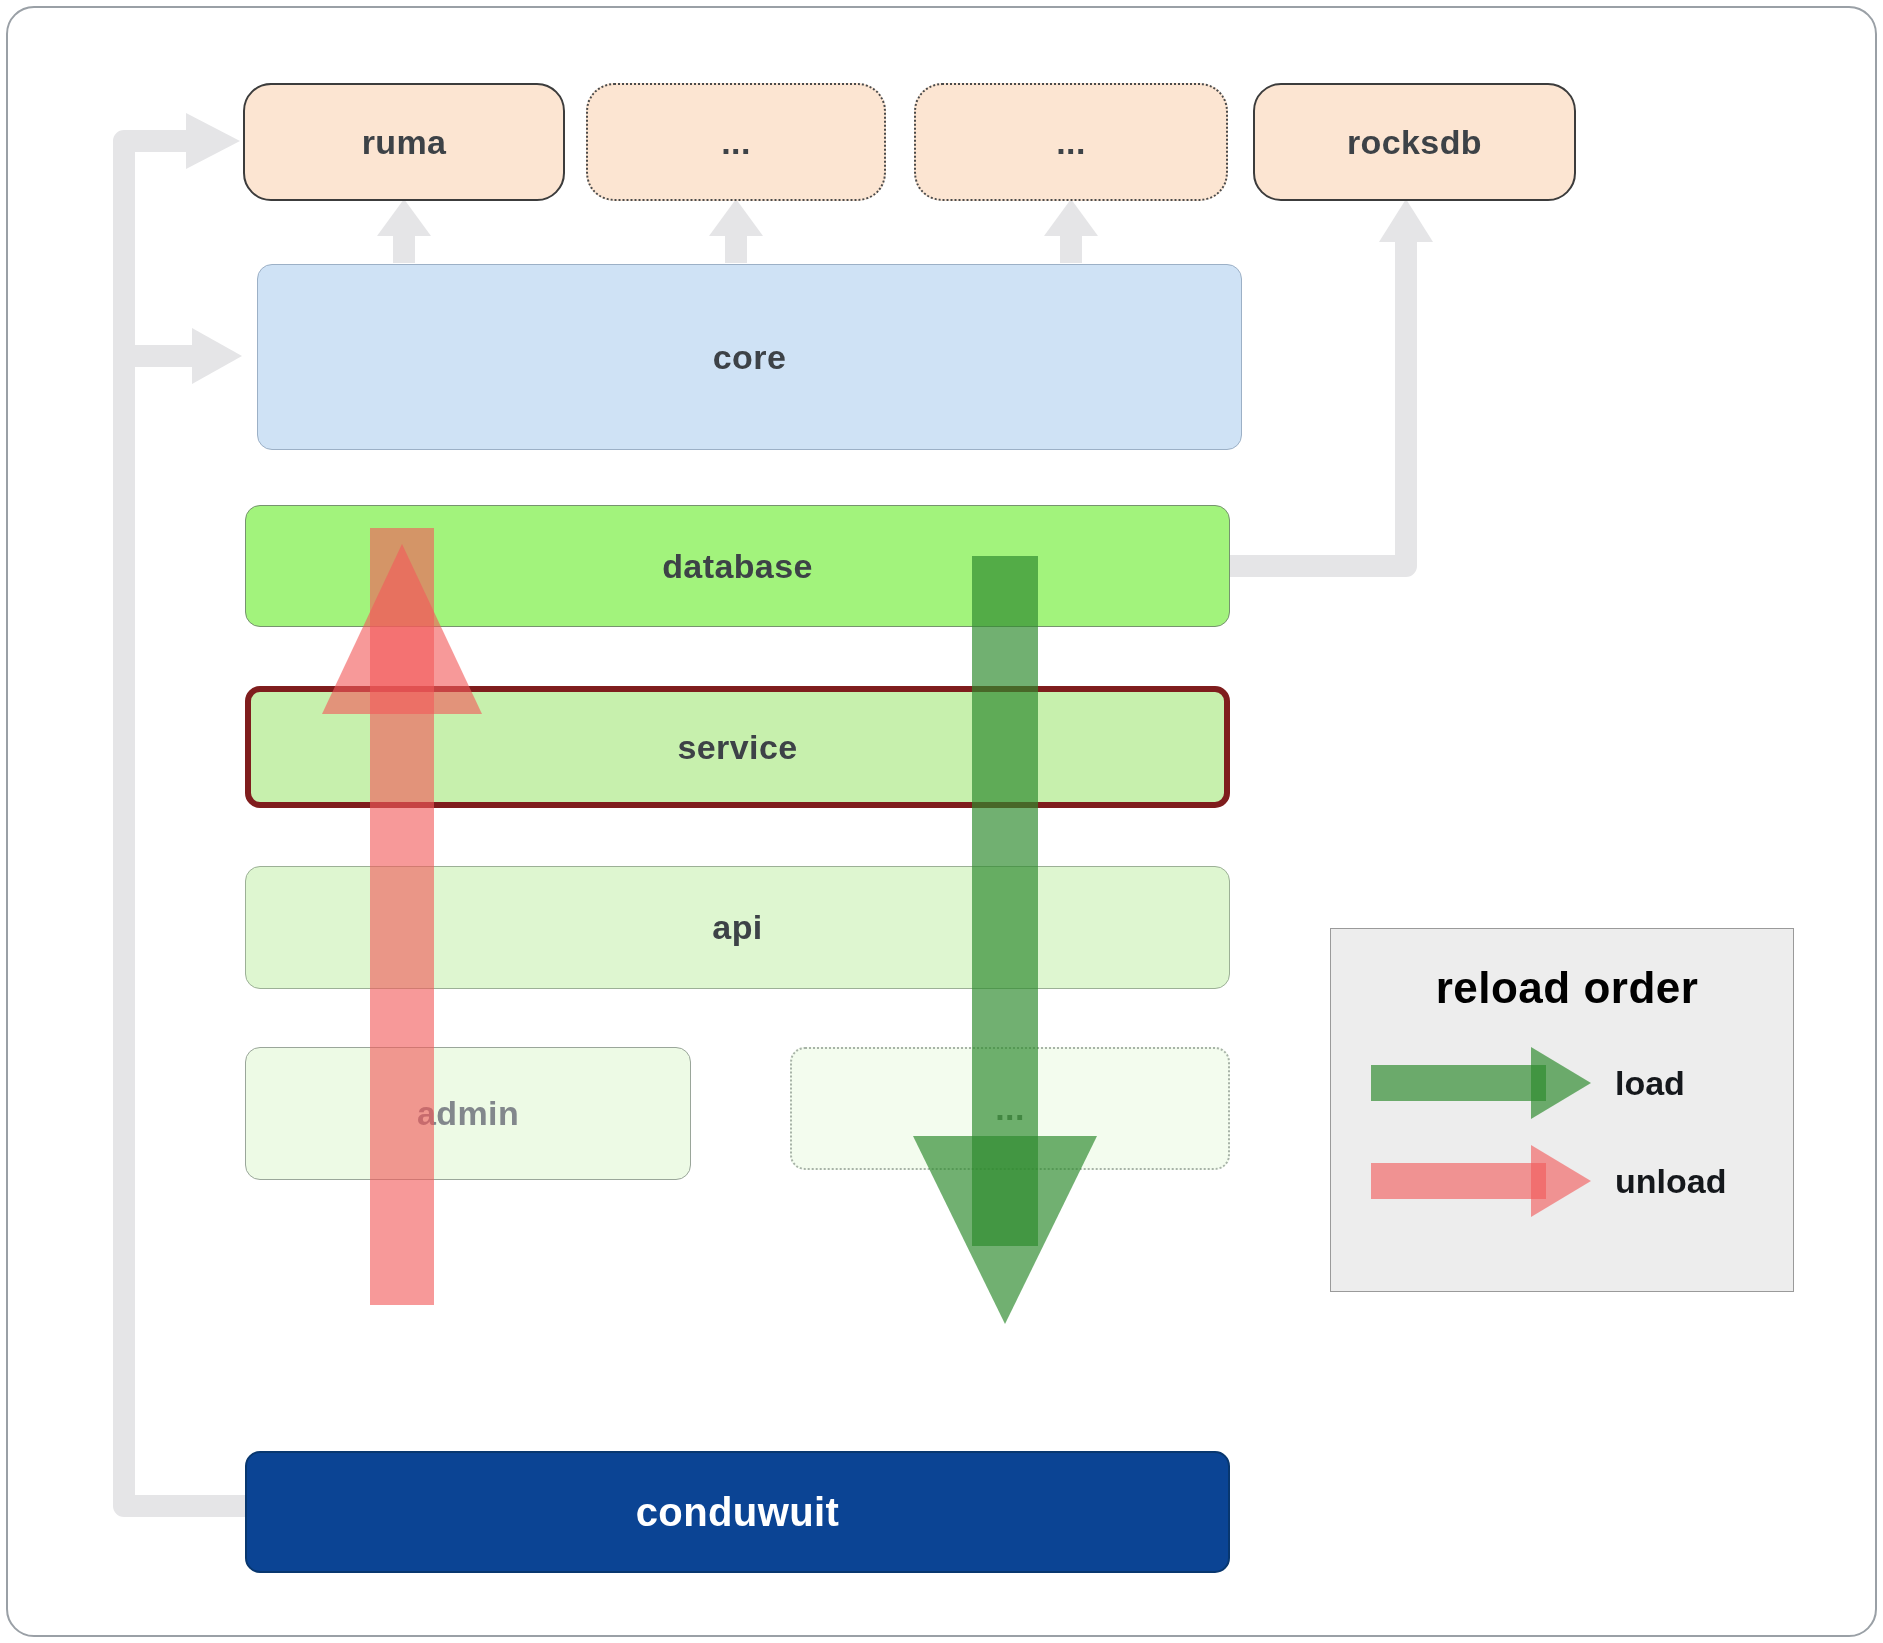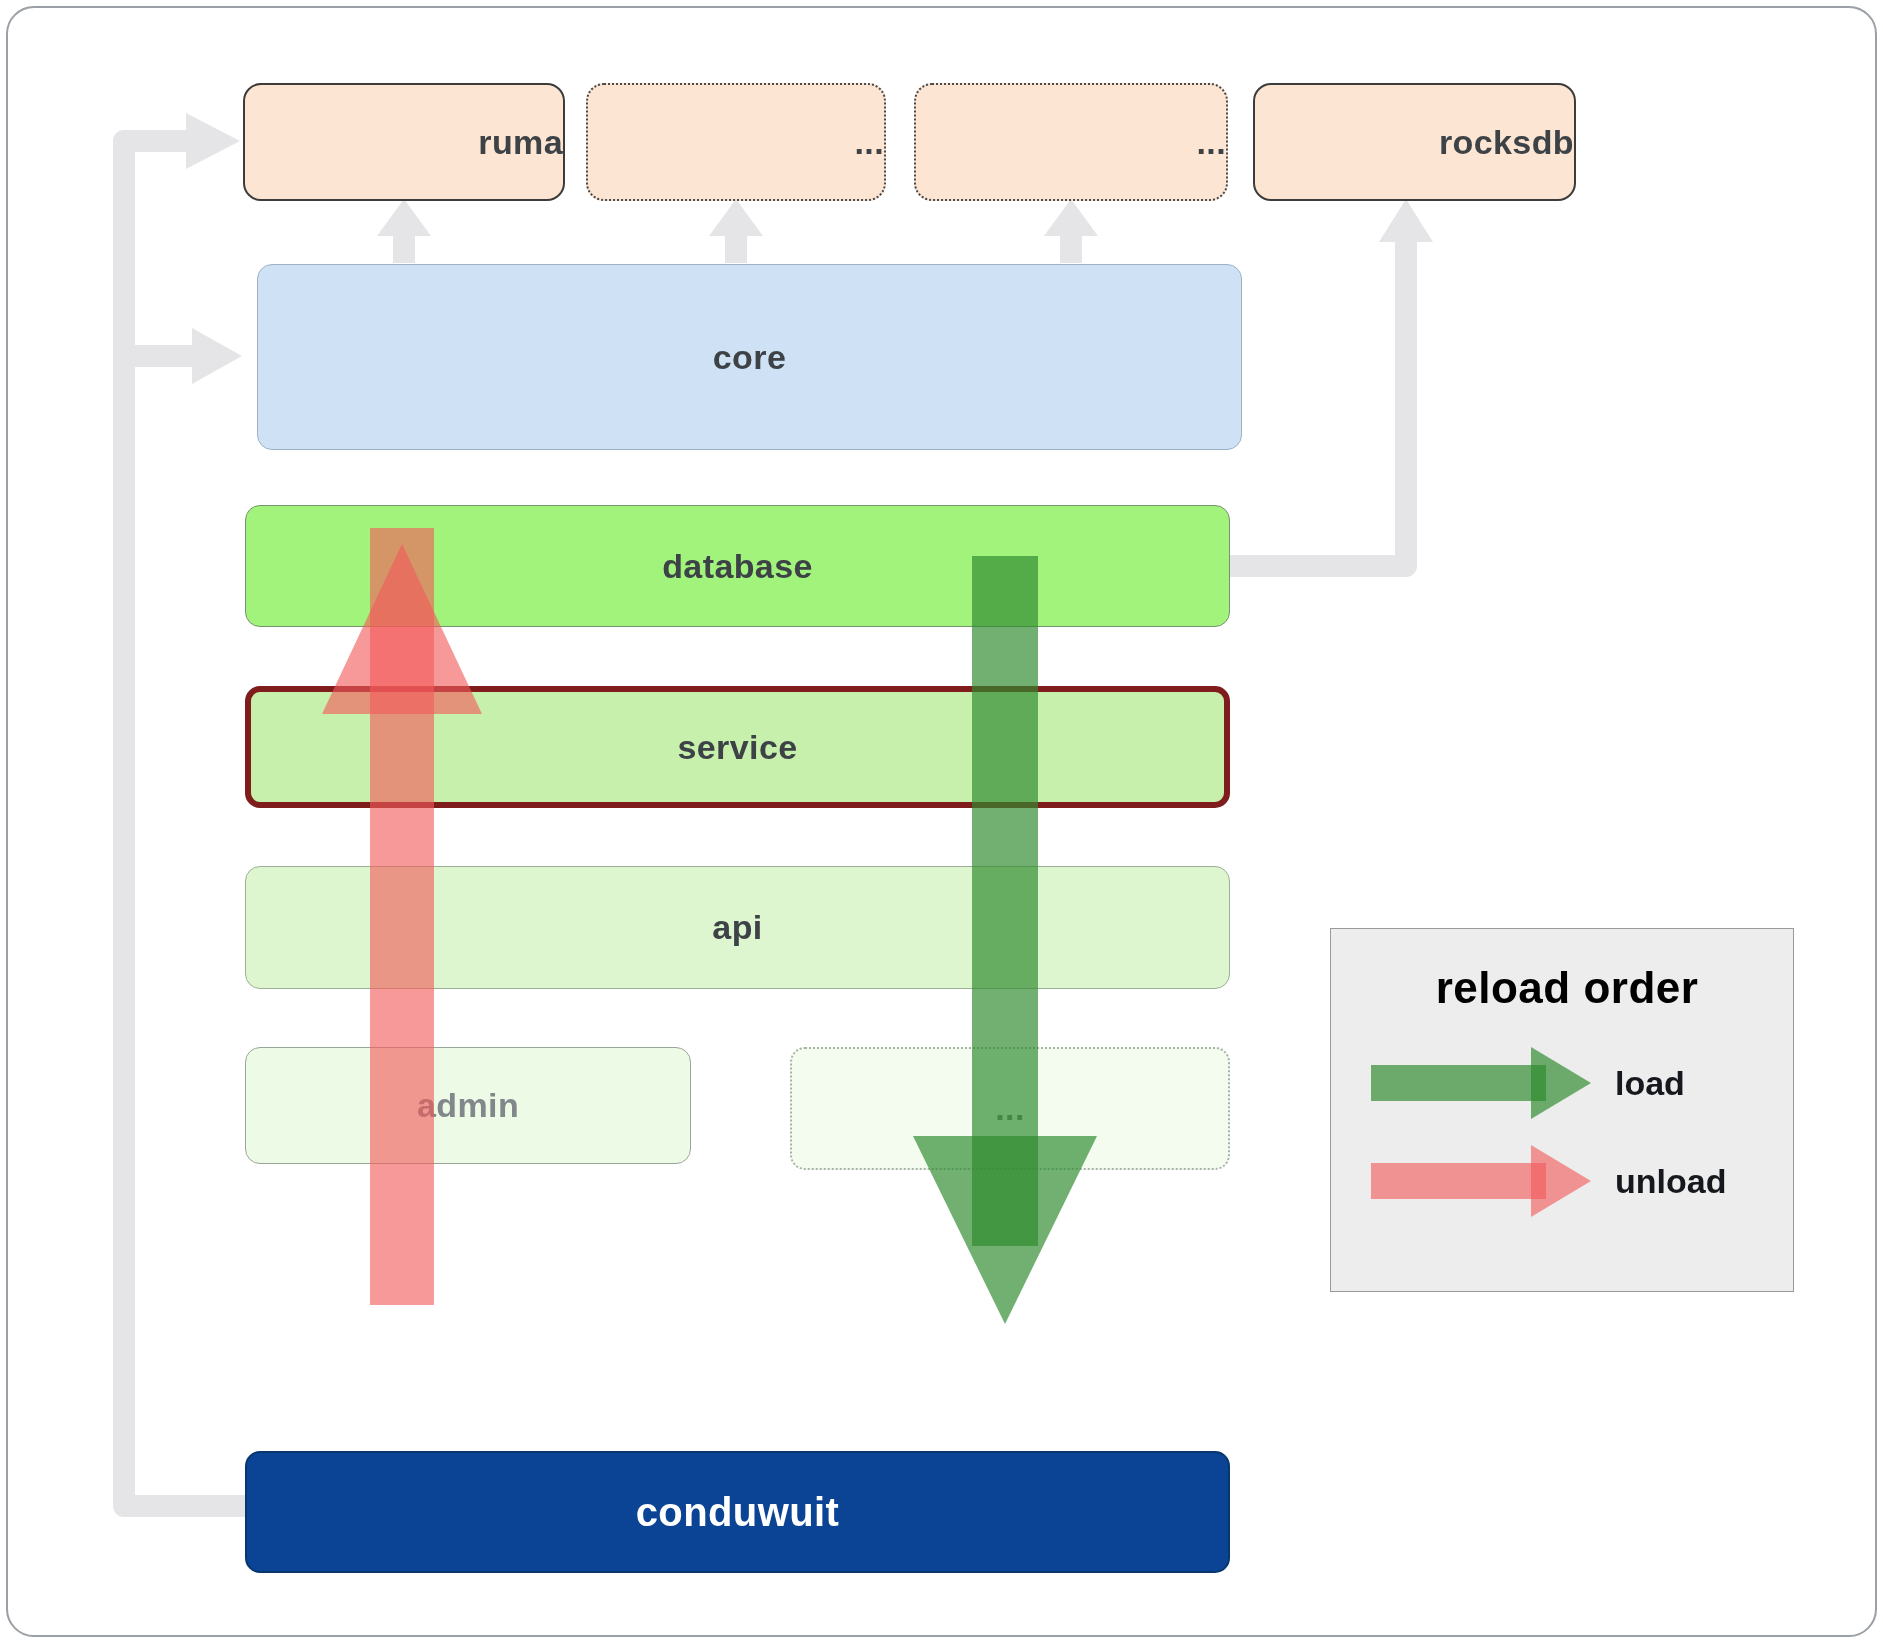--- a/index.html
+++ b/index.html
@@ -24,21 +24,21 @@
   .unload-fill { fill: var(--unload-red, #f25a5a); fill-opacity: 0.62; }
 
   .box {
     position: absolute; z-index: 2;
     display: flex; align-items: center; justify-content: center;
     border-radius: 15px;
     font-size: 34px; font-weight: 600; letter-spacing: 0.4px;
     color: #3d4247;
   }
   .box .label { pointer-events: none; }
-  .peach   { background: var(--peach, #fce5d2); border: 2px solid #3c3c3c; border-radius: 18px; justify-content: flex-end; }
+  .peach   { background: var(--peach, #fce5d2); border: 2px solid #3c3c3c; border-radius: 28px; }
   .dotted-dark  { border: 2px dotted #4a4a4a; }
   .blue    { background: var(--core-blue, #cfe2f5); border: 1px solid #9cb0c6; }
   .g1 { background: var(--database-green, #a2f37c); border: 1px solid #76936f; }
   .g2 { background: var(--service-green, #c7f0ad); border: 6px solid #7f1d1d; }
   .g3 { background: var(--api-green, #def6d0); border: 1px solid #9cb096; }
   .g4 { background: var(--admin-green, #edfae5); border: 1px solid #9aa69a; }
   .g4 .label { color: #82878c; }
   .g5 { background: var(--ellipsis-green, #f3fcee); border: 2px dotted #a8b3a8; color: #6f7f6f; }
   .white-box { background: var(--router-white, #ffffff); border: 1px solid #aeb4ba; }
   .navy { background: var(--conduwuit-blue, #0b4494); border: 2px solid #08376f; }
@@ -121,21 +121,21 @@
   </div>
 
   <div class="box g2" style="left:245px; top:686px; width:985px; height:122px;">
     <span class="label">service</span>
   </div>
 
   <div class="box g3" style="left:245px; top:866px; width:985px; height:123px;">
     <span class="label">api</span>
   </div>
 
-  <div class="box g4" style="left:245px; top:1047px; width:446px; height:117px;">
+  <div class="box g4" style="left:245px; top:1047px; width:446px; height:133px;">
     <span class="label">admin</span>
   </div>
   <div class="box g5" style="left:790px; top:1047px; width:440px; height:123px;">
     <span class="label">...</span>
   </div>
 
 
   <div class="box navy" style="left:245px; top:1451px; width:985px; height:122px;">
     <span class="label">conduwuit</span>
   </div>

